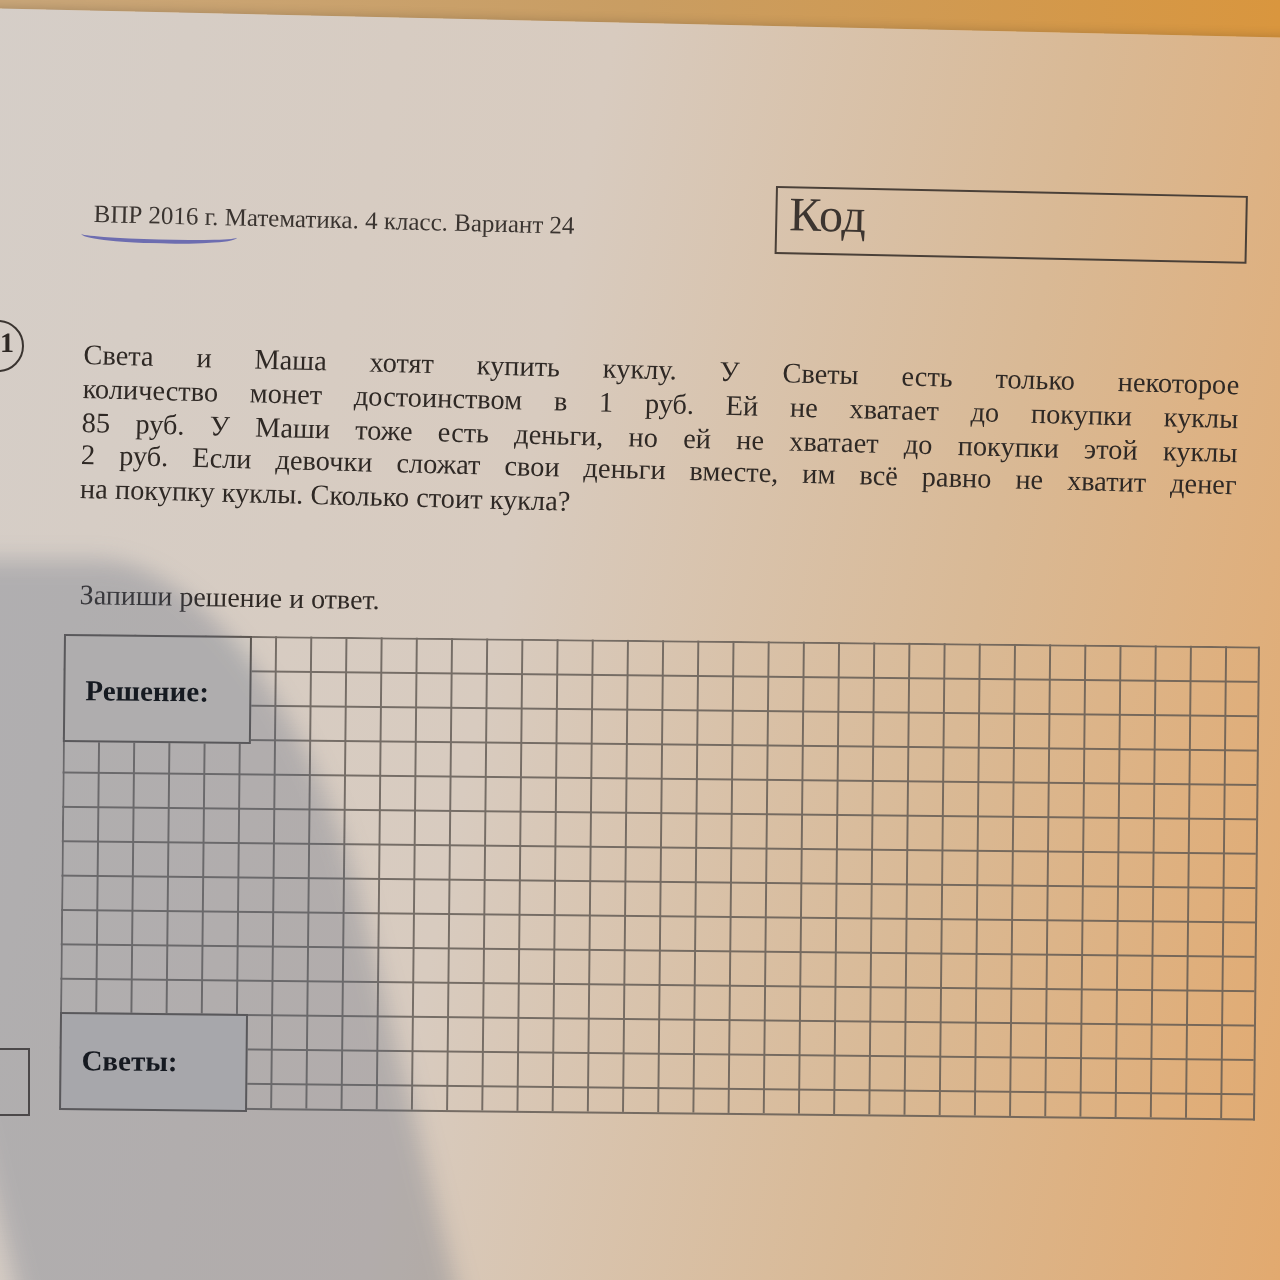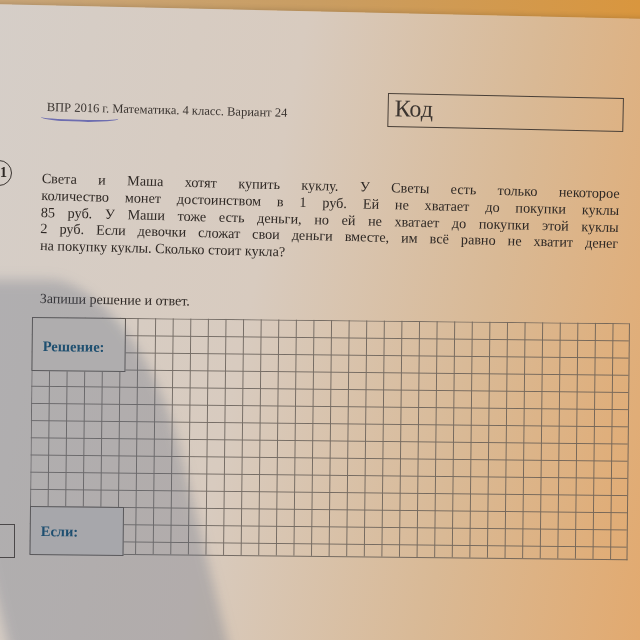--- a/index.html
+++ b/index.html
@@ -66,21 +66,21 @@
         linear-gradient(90deg, #5d5650 1px, transparent 1px);
       background-size:17.6px 17.2px;
       border-right:1px solid #5d5650; border-bottom:1px solid #5d5650;
       opacity:0.8;
     }
     .label-cell {
       position:absolute; background:#d4ccc3; border-right:1px solid #5d5650; border-bottom:1px solid #5d5650;
     }
     .label-cell.solution { left:0; top:0; width:92px; height:52px; border-left:1px solid #5d5650; border-top:1px solid #5d5650; }
     .label-cell.answer { left:0; top:189px; width:92px; height:47px; border-left:1px solid #5d5650; border-top:1px solid #5d5650; background:#c9c3bf; }
-    .label-text { position:absolute; left:10px; font-size:14.5px; font-weight:bold; color:#0c4a6e; }
+    .label-text { position:absolute; left:10px; font-size:14.5px; font-weight:bold; color:#000000; }
     .label-cell.solution .label-text { top:20px; }
     .label-cell.answer .label-text { top:16px; }
     .side-box {
       position:absolute; left:-4px; top:524px; width:18px; height:32px;
       border:1.5px solid #4a4038; border-left:none;
     }
   </style>
 </head>
 <body>
 
@@ -110,20 +110,20 @@
   </div>
 
   <div class="instruction">Запиши решение и ответ.</div>
 
   <div class="grid-wrap">
     <div class="grid"></div>
     <div class="label-cell solution">
       <span class="label-text">Решение:</span>
     </div>
     <div class="label-cell answer">
-      <span class="label-text">Если:</span>
+      <span class="label-text">Светы:</span>
     </div>
   </div>
 
   <div class="side-box"></div>
 
   <div class="shadow"></div>
 </div>
 
 </body></html>

